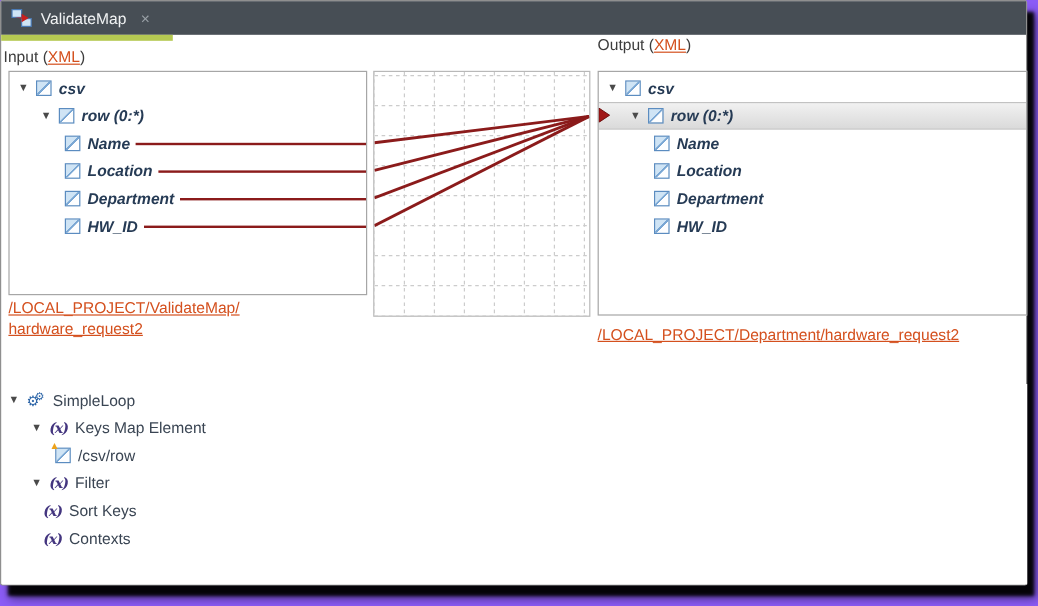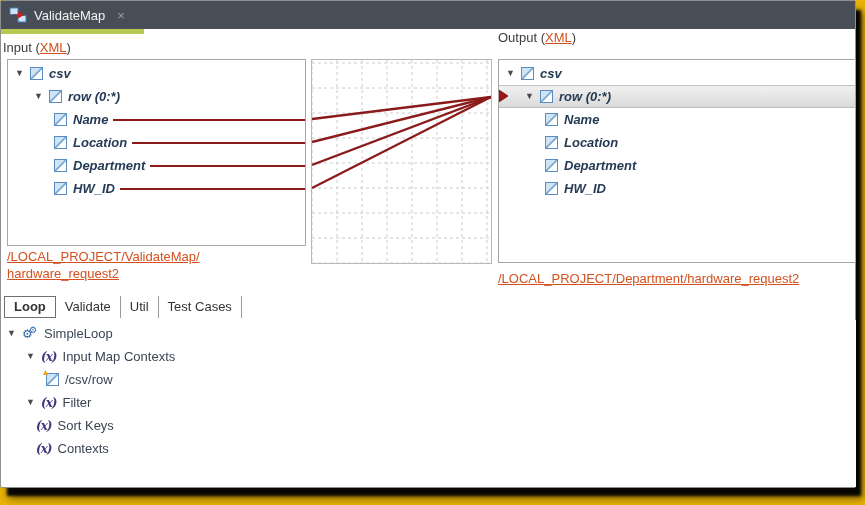--- a/index.html
+++ b/index.html
@@ -1,18 +1,18 @@
 <!DOCTYPE html>
 <html><head>
 <meta charset="utf-8">
 <style>
   * { margin:0; padding:0; box-sizing:border-box; }
   html,body { background:#ffffff; }
   body { font-family:"Liberation Sans","DejaVu Sans",sans-serif; }
-  .shot { position:relative; width:865px; height:505px; overflow:hidden; background:#eab308; }
+  .shot { position:relative; width:865px; height:505px; overflow:hidden; background:#8b5cf6; }
 
   
   .window {
     position:absolute; left:0; top:0; width:856px; height:488px;
     background:#fff; border:1px solid #8f8f8f; border-radius:2px;
     box-shadow:6px 9px 3px -1px rgba(0,0,0,0.94), 8px 11px 8px 0 rgba(0,0,0,0.45);
   }
 
   
   .tabbar { position:absolute; left:0; top:0; width:100%; height:28px; background:#474e55; }
@@ -209,39 +209,33 @@
         </div>
       </div>
     <svg class="map-arrow" viewBox="0 0 10 12">
       <polygon points="0,0 9,6 0,12" fill="#a01616" stroke="#6d0d0d" stroke-width="0.8"></polygon>
     </svg>
 
     <div class="flink in"><span>/LOCAL_PROJECT/ValidateMap/</span><br>
       <span>hardware_request2</span></div>
     <div class="flink out">/LOCAL_PROJECT/Department/hardware_request2</div>
 
-    <div class="btabs" id="bottom-tabs">
-        <div class="btab active">Loop</div>
-        <div class="btab">Validate</div>
-        <div class="btab">Util</div>
-        <div class="btab">Test Cases</div>
-      </div>
 
     <div class="looptree" id="loop-tree">
         <div class="trow">
           <span class="indent" style="width: 5px;"></span>
           <span class="tri">▼</span>
           <span class="icon-gears"></span>
           <span class="tlabel">SimpleLoop</span>
         </div>
         <div class="trow">
           <span class="indent" style="width: 24px;"></span>
           <span class="tri">▼</span>
           <span class="icon-fx">(x)</span>
-          <span class="tlabel">Input Map Contexts</span>
+          <span class="tlabel">Keys Map Element</span>
         </div>
         <div class="trow">
           <span class="indent" style="width: 44px;"></span>
           <span class="icon-el icon-ref"></span>
           <span class="tlabel">/csv/row</span>
         </div>
         <div class="trow">
           <span class="indent" style="width: 24px;"></span>
           <span class="tri">▼</span>
           <span class="icon-fx">(x)</span>

